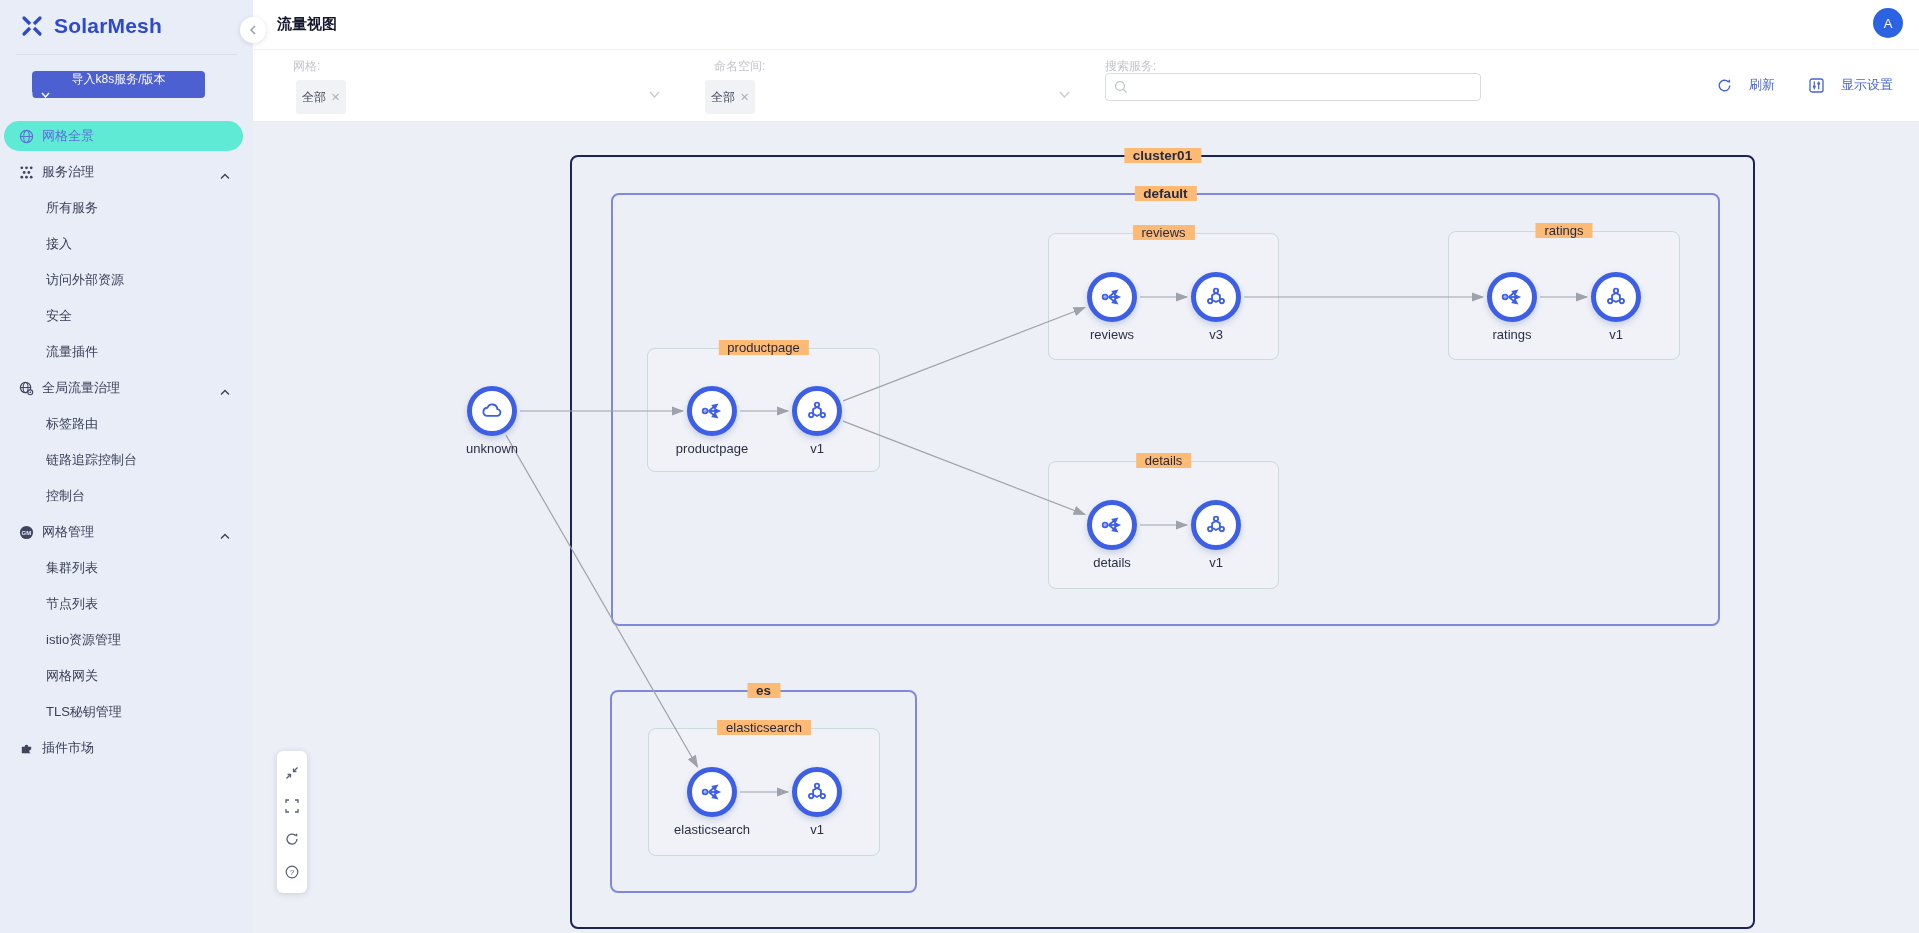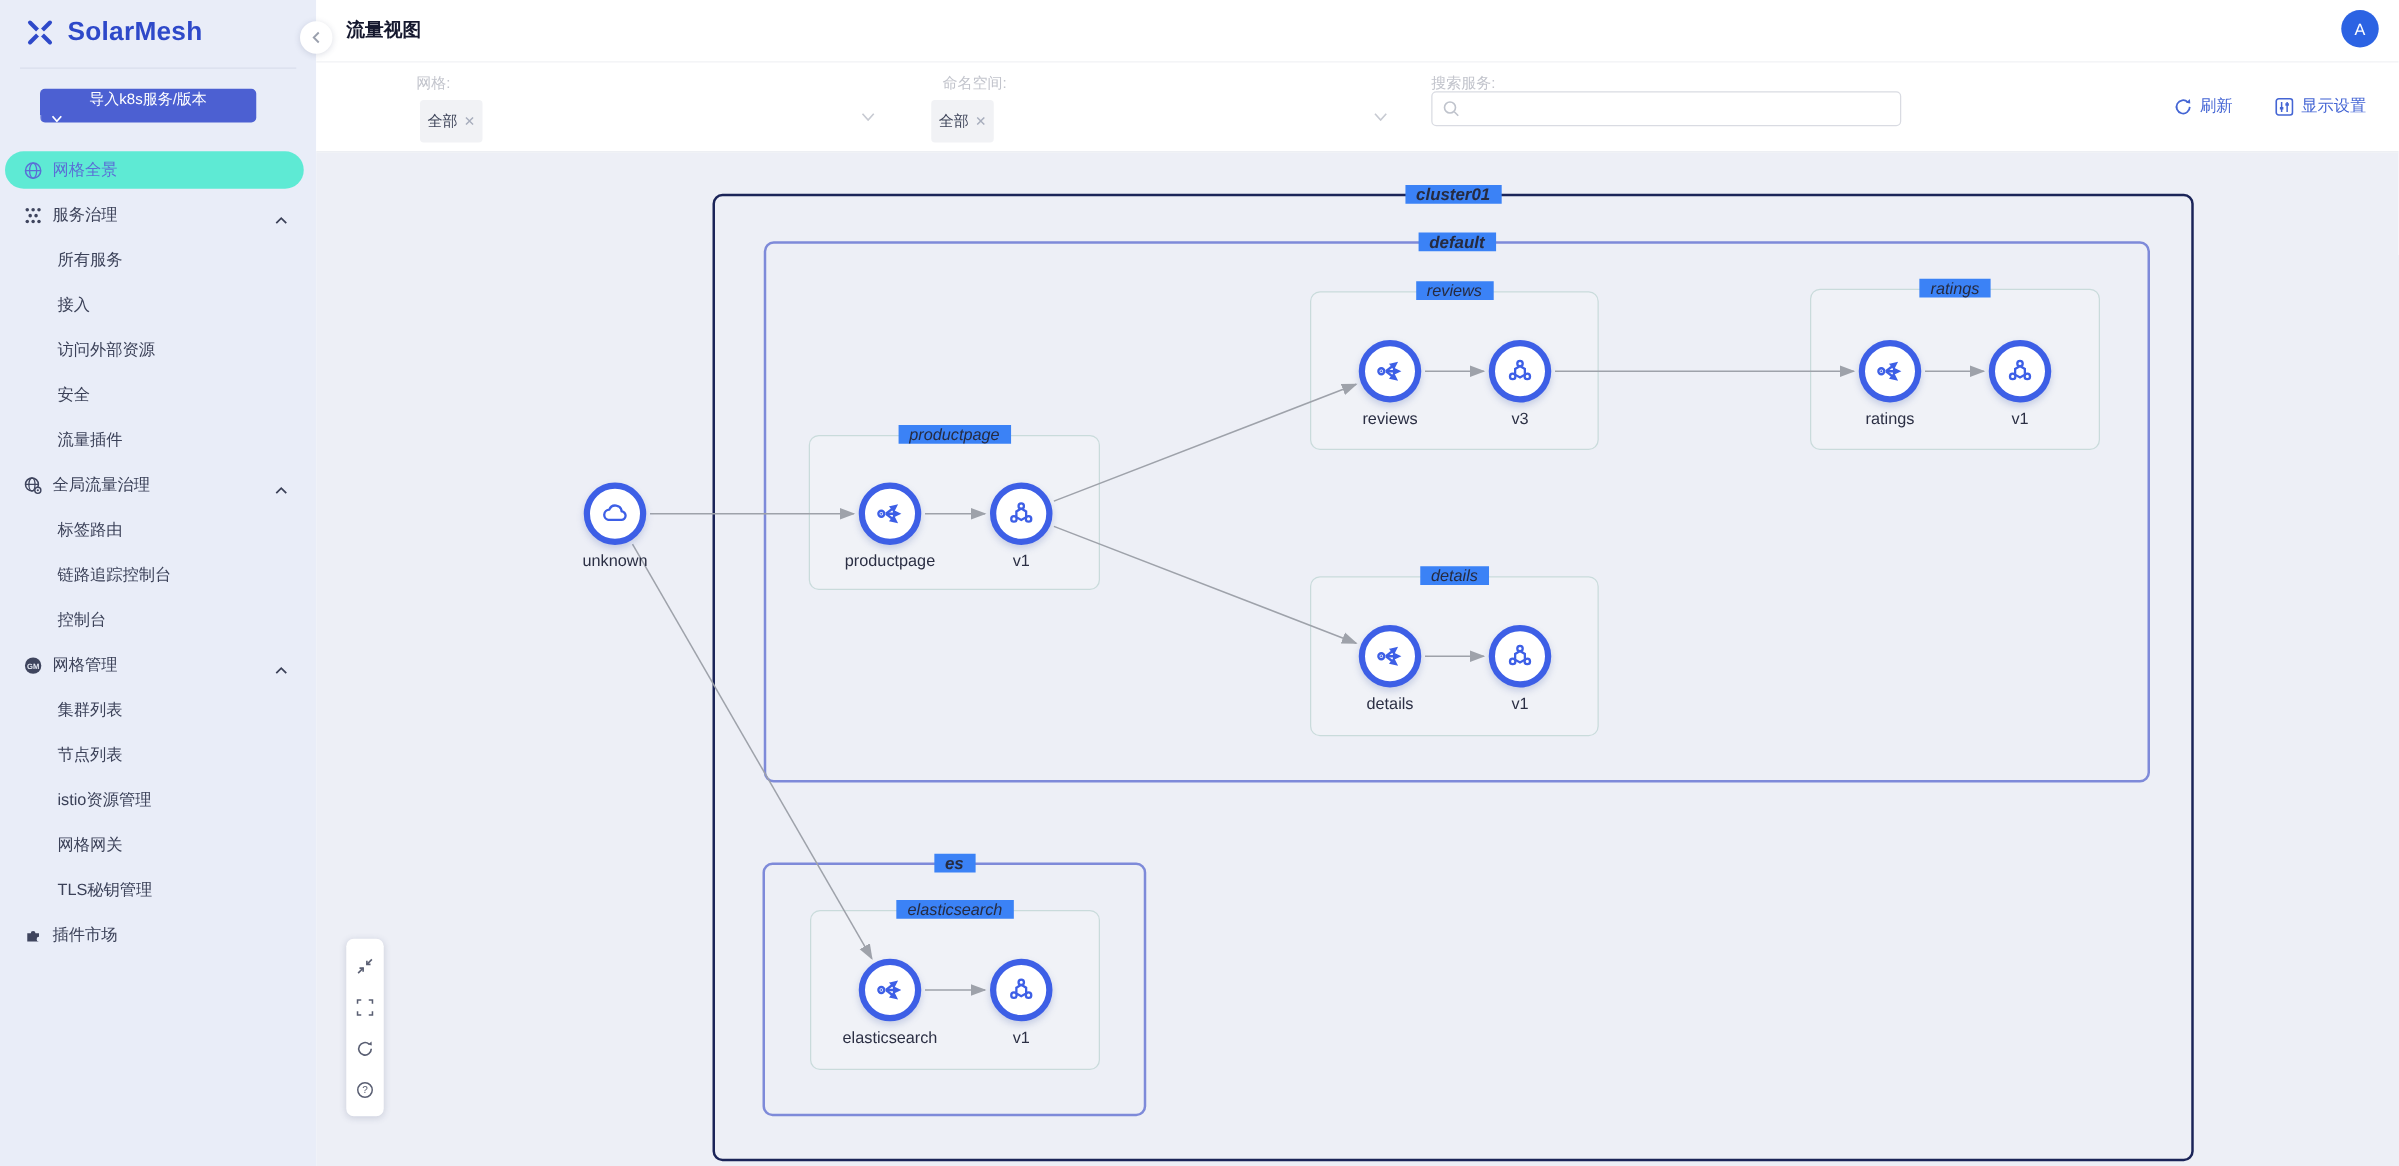--- a/index.html
+++ b/index.html
@@ -35,41 +35,41 @@
   .main { flex:1; position:relative; height:933px; }
   .topbar { height:122px; background:#fff; border-bottom:1px solid #E8EAF0; position:relative; }
   .title-row { height:50px; border-bottom:1px solid #F1F2F5; display:flex; align-items:center; position:relative; }
   .collapse-btn { position:absolute; left:-13px; top:17px; width:26px; height:26px; border-radius:50%;
     background:#fff; box-shadow:0 1px 5px rgba(60,70,110,.18); display:flex; align-items:center;
     justify-content:center; cursor:pointer; color:#9aa0ad; }
   .page-title { margin-left:24px; font-size:15px; font-weight:bold; color:#15182E; }
   .avatar { position:absolute; right:16px; top:8px; width:30px; height:30px; border-radius:50%;
     background:#2C63E3; color:#fff; font-size:13px; display:flex; align-items:center;
     justify-content:center; cursor:pointer; }
-  .filter-row { position:relative; height:71px;margin-left:40px; }
+  .filter-row { position:relative; height:71px; }
   .f-label { position:absolute; font-size:12px; color:#C2C4CC; top:8px; }
   .tag { position:absolute; top:30px; height:34px; background:#F1F2F5; border-radius:3px;
     display:inline-flex; align-items:center; gap:5px; padding:0 6px; font-size:12px; color:#3E4459; }
   .tag .x { color:#A7ADBC; font-size:11px; cursor:pointer; }
   .sel-chev { position:absolute; top:34px; color:#C7CAD2; }
   .search-box { position:absolute; left:852px; top:23px; width:376px; height:28px; background:#fff;
     border:1px solid #D9DBE2; border-radius:4px; display:flex; align-items:center; padding:0 8px; gap:6px; }
   .search-box input { border:none; outline:none; flex:1; font-size:12px; color:#333;
     font-family:inherit; background:transparent; }
   .hdr-actions { position:absolute; right:26px; top:26px; display:flex; gap:34px; align-items:center; }
-  .hdr-action { display:flex; align-items:center; gap:6px; color:#4465D4; font-size:13px; cursor:pointer; }
+  .hdr-action { display:flex; align-items:center; gap:17px; color:#4465D4; font-size:13px; cursor:pointer; }
 
   
   .canvas { position:absolute; left:0; right:0; top:122px; bottom:0; background:#EDEFF6; overflow:hidden; }
   .gbox { position:absolute; border-radius:8px; }
   .gbox.cluster { border:2px solid #1B2458; }
   .gbox.namespace { border:2px solid #7E8AD9; }
   .gbox.group { border:1px solid #C9DBDB; background:rgba(255,255,255,.18); }
   .gbox-label { position:absolute; top:-9px; left:50%; transform:translateX(-50%);
-    background:#3b82f6; padding:0 9px; font-size:13px; color:#262B40; white-space:nowrap;font-style:italic; }
+    background:#fdba74; padding:0 9px; font-size:13px; color:#262B40; white-space:nowrap; }
   .gbox.cluster > .gbox-label, .gbox.namespace > .gbox-label { font-weight:bold; font-size:13.5px; }
   .edges { position:absolute; left:0; top:0; pointer-events:none; }
   .gnode { position:absolute; width:110px; margin-left:-55px; text-align:center; cursor:pointer; }
   .gnode .ring { width:50px; height:50px; margin:0 auto; background:#fff; border:5.5px solid #3D5FE6;
     border-radius:50%; display:flex; align-items:center; justify-content:center;
     box-shadow:0 3px 6px rgba(90,110,180,.28); }
   .gnode .nlabel { margin-top:5px; font-size:13px; color:#2B2F44; }
 
   .float-toolbar { position:absolute; left:24px; top:629px; width:30px; background:#fff;
     border-radius:6px; box-shadow:0 1px 6px rgba(60,70,110,.2); padding:5px 0; }

